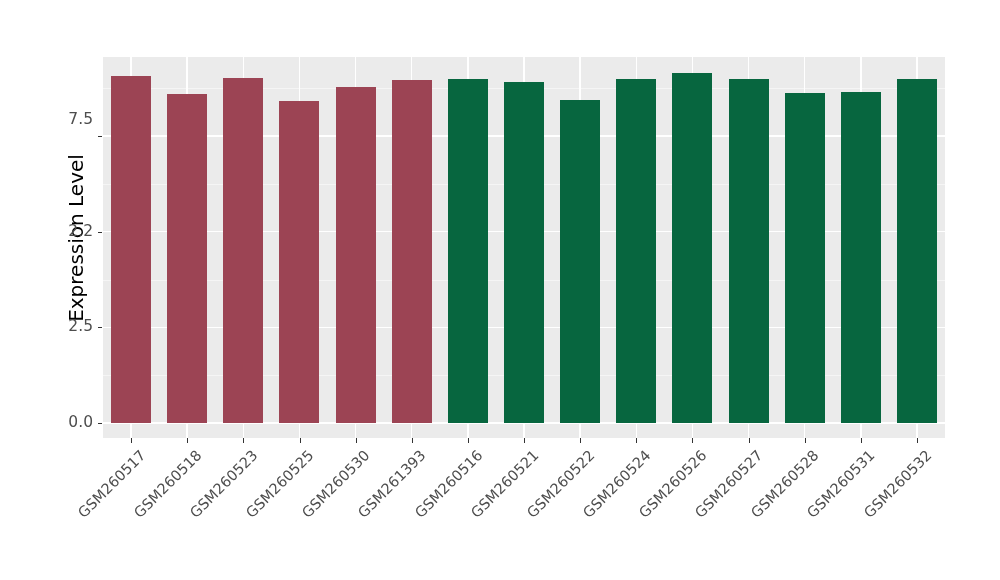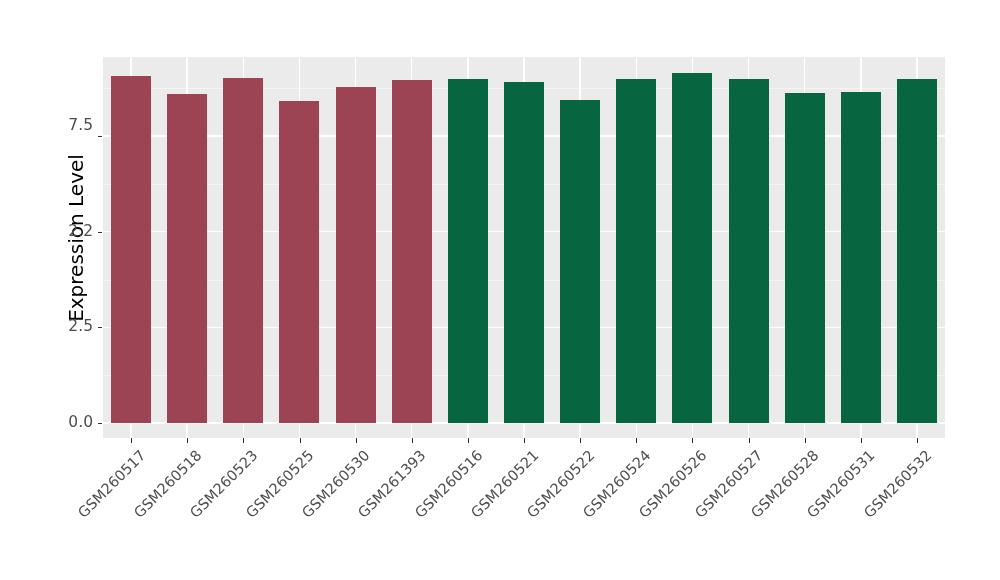--- a/index.html
+++ b/index.html
@@ -128,21 +128,21 @@
 
   <div class="y-axis-title">Expression Level</div>
 
   <div id="y-axis">
       <div class="y-tick-label" style="top: 415px; left: 49px; width: 44px;">0.0</div>
       <div class="y-tick-mark" style="top: 423px; left: 98px;"></div>
       <div class="y-tick-label" style="top: 319.3px; left: 49px; width: 44px;">2.5</div>
       <div class="y-tick-mark" style="top: 327.3px; left: 98px;"></div>
       <div class="y-tick-label" style="top: 223.7px; left: 49px; width: 44px;">2.2</div>
       <div class="y-tick-mark" style="top: 231.7px; left: 98px;"></div>
-      <div class="y-tick-label" style="top: 118px; left: 49px; width: 44px;">7.5</div>
+      <div class="y-tick-label" style="top: 112px; left: 49px; width: 44px;">7.5</div>
       <div class="y-tick-mark" style="top: 136px; left: 98px;"></div>
     </div>
 
   <div id="panel">
     <div id="gridlines">
         <div class="gridline-minor" style="top: 318.2px;"></div>
         <div class="gridline-minor" style="top: 222.5px;"></div>
         <div class="gridline-minor" style="top: 126.8px;"></div>
         <div class="gridline-minor" style="top: 31.2px;"></div>
         <div class="gridline-major" style="top: 365.2px;"></div>

